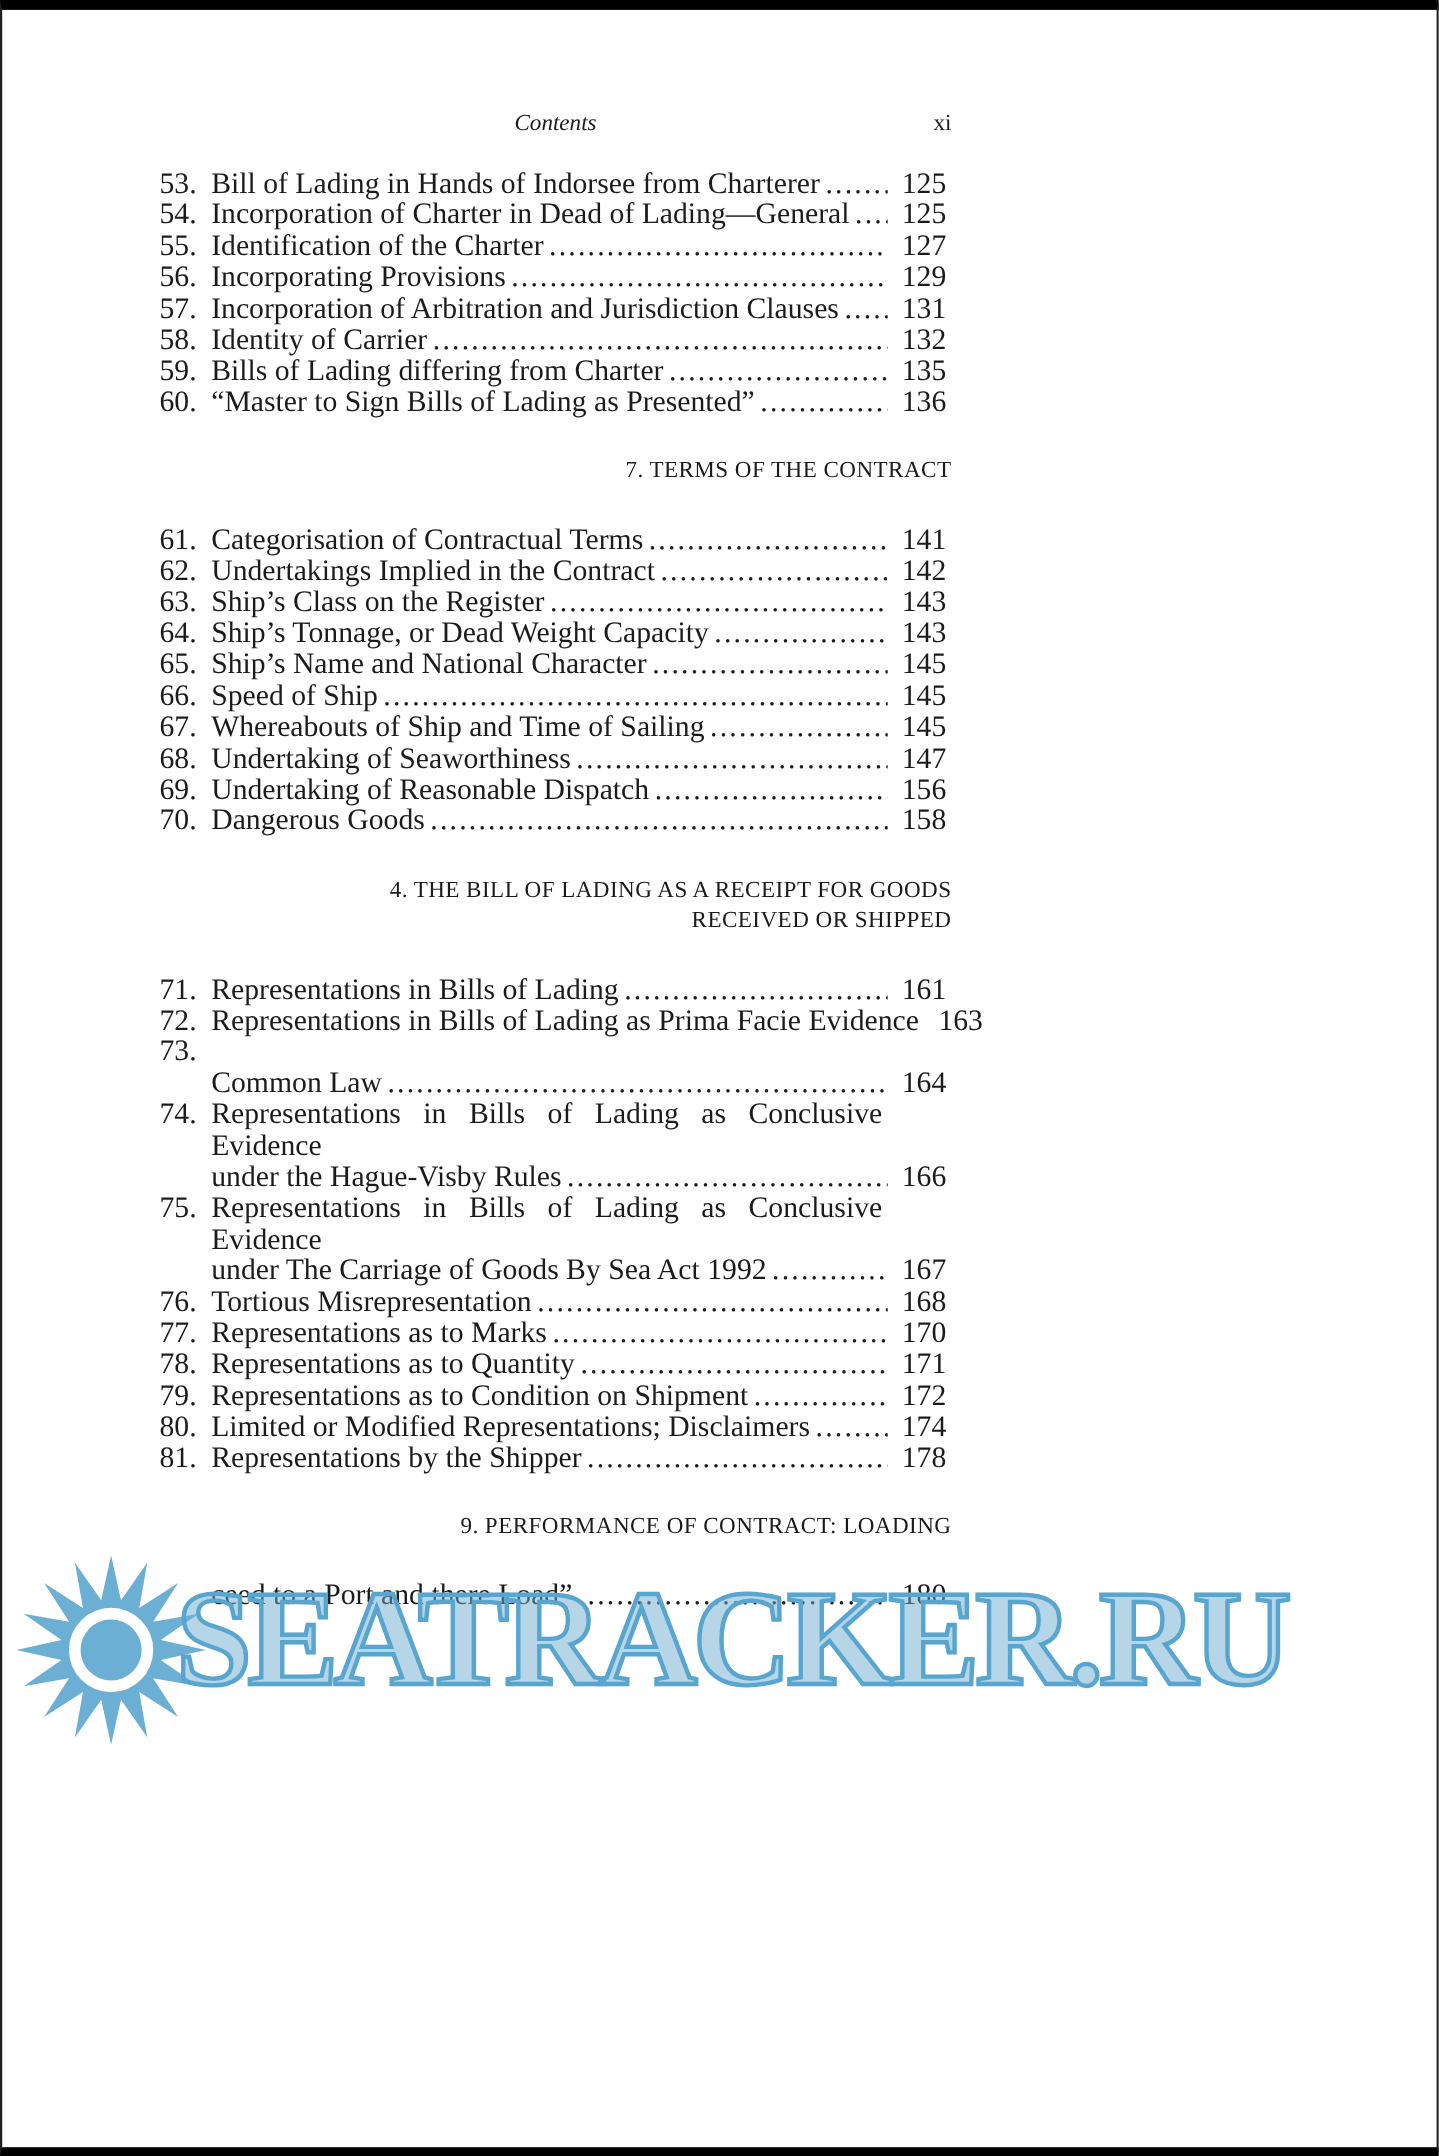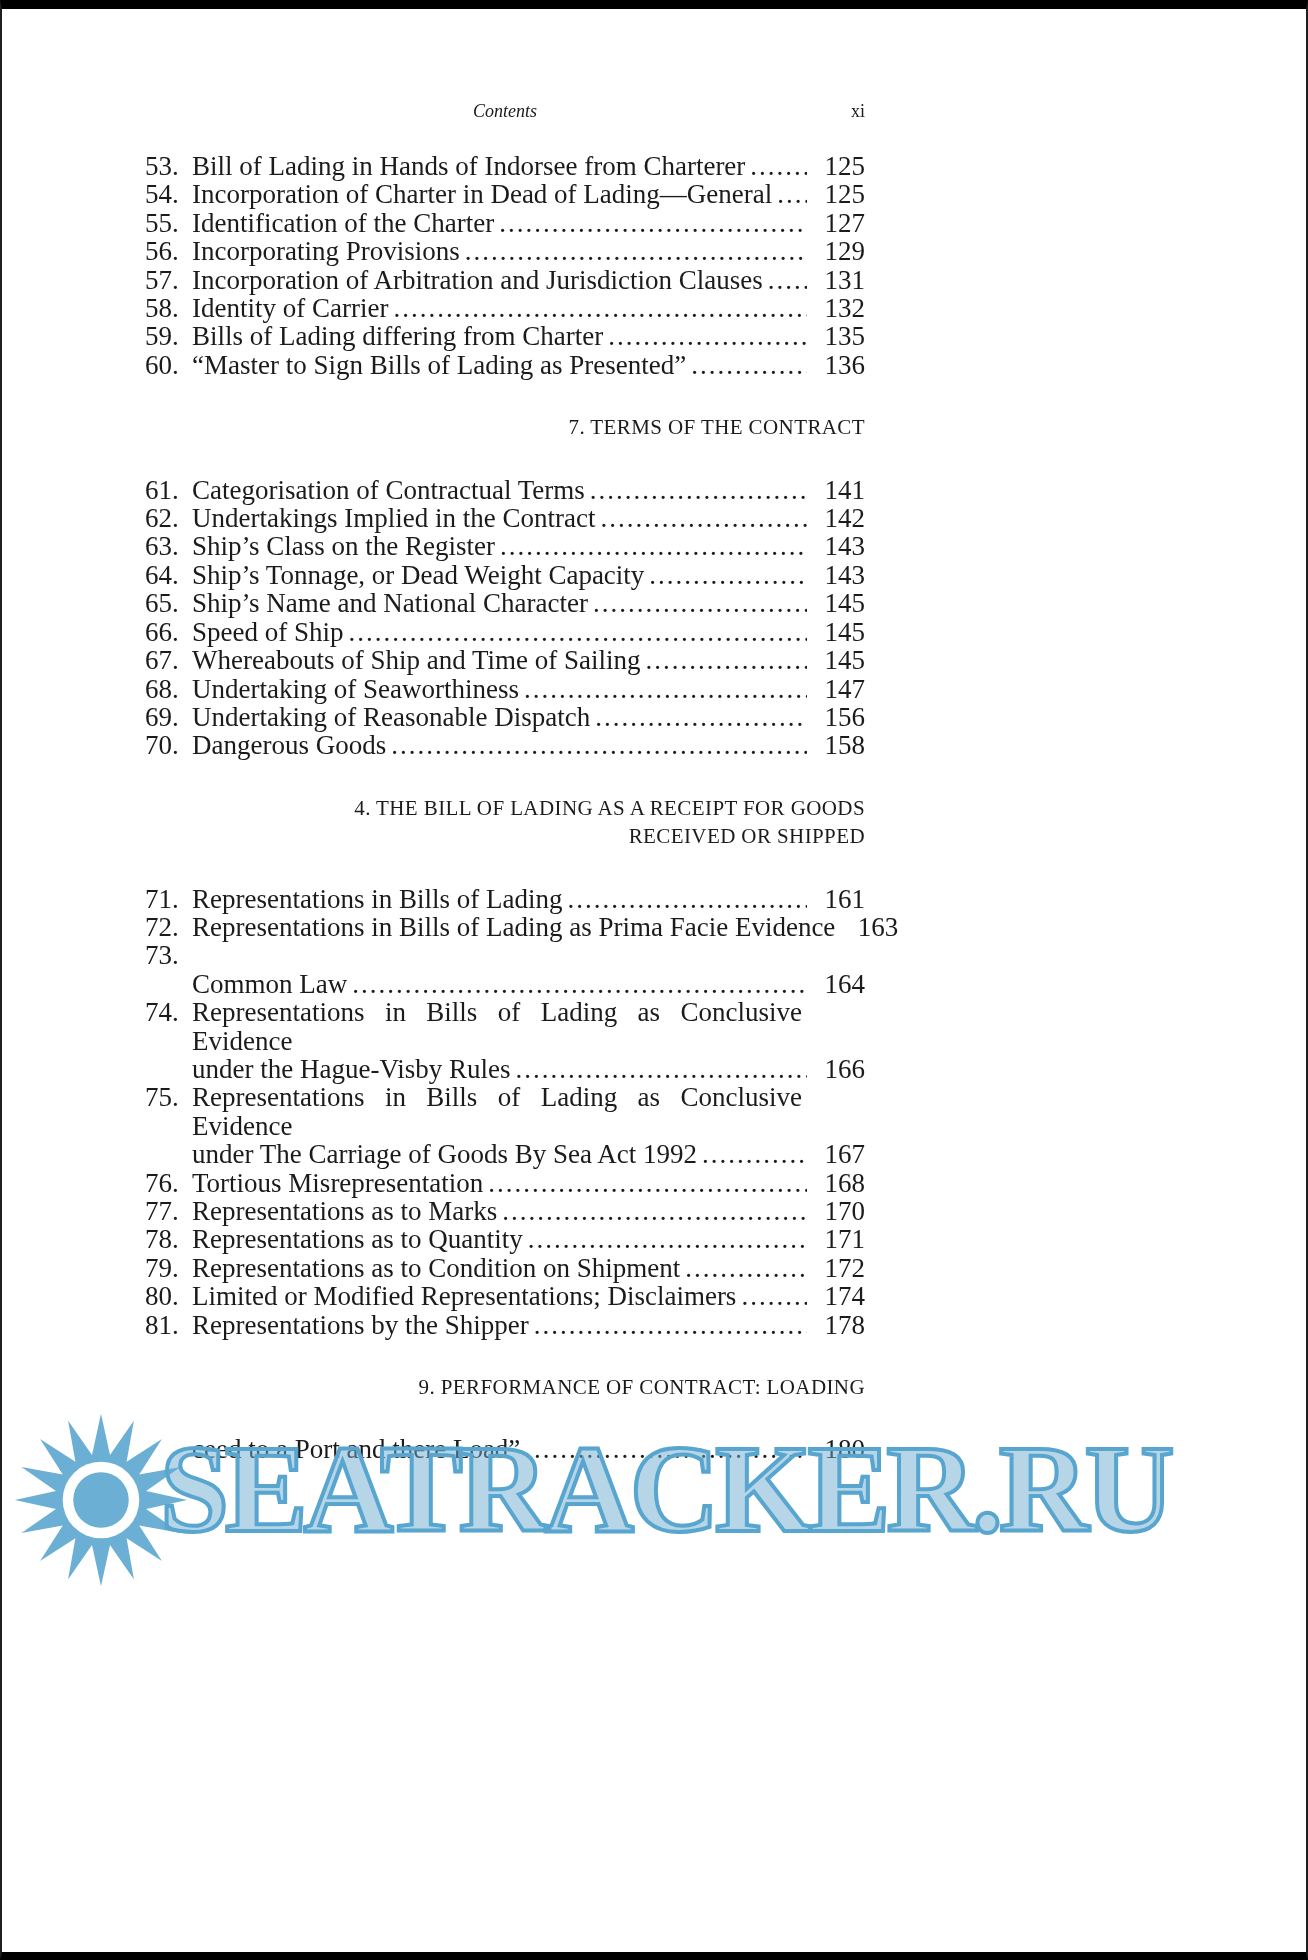--- a/index.html
+++ b/index.html
@@ -19,21 +19,21 @@
   }
   .content {
     position:absolute;
     left:143px; top:88px;
     width:720px;
   }
   .pagehead {
     position:relative;
     height:29px;
     margin-bottom:26px;
-    font-size:18px;
+    font-size:21px;
     line-height:28px;
   }
   .contents-title {
     display:block;
     text-align:center;
     font-style:italic;
   }
   .folio {
     position:absolute;
     right:0; top:0;
@@ -59,21 +59,21 @@
     margin:0 8px 0 5px;
     min-width:0;
   }
   .dots::after {
     content:"........................................................................................................................";
     letter-spacing:2px;
   }
   .dots.nodots::after { content:""; }
   .pg {
     flex:0 0 50px;
-    text-align:right;
+    text-align:center;
   }
   .toc-heading {
     margin:34px 0;
     text-align:right;
     font-size:21px;
     line-height:28.4px;
     letter-spacing:0.4px;
   }
   .watermark {
     position:absolute;

